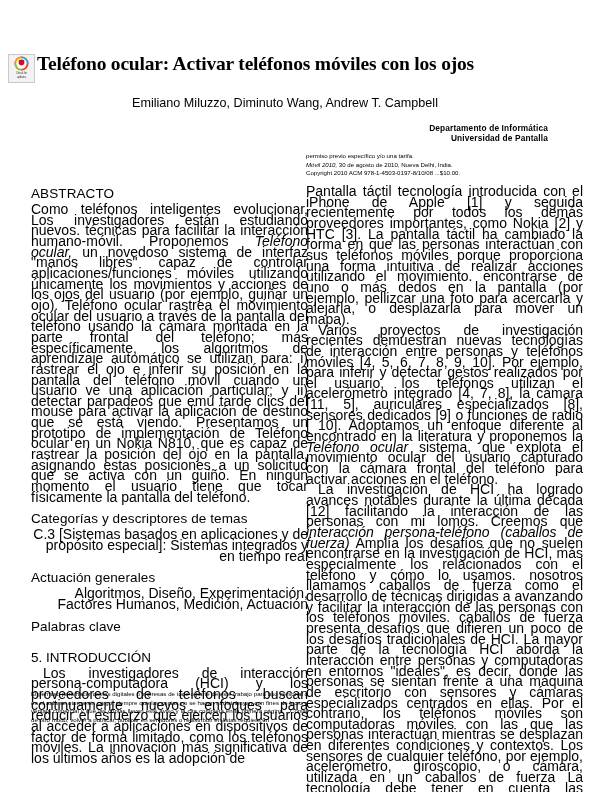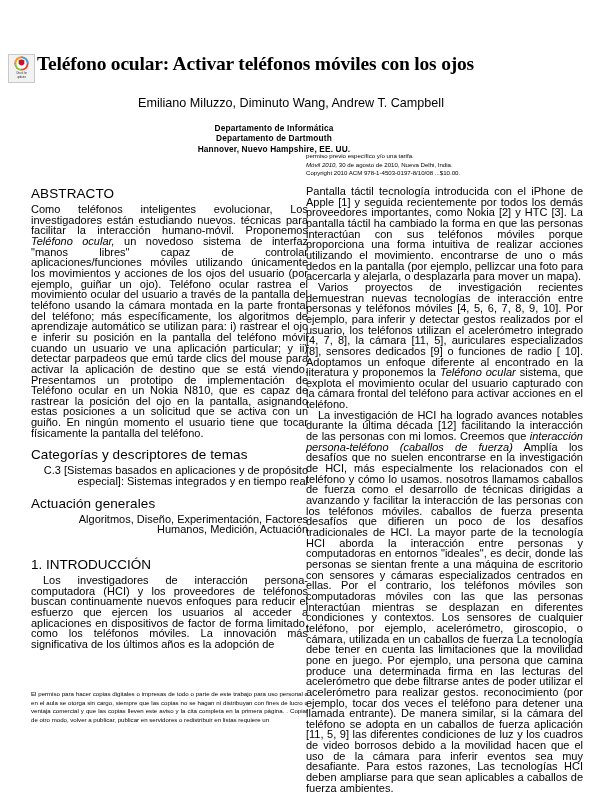--- a/index.html
+++ b/index.html
@@ -69,35 +69,35 @@
     font-size: 19.5px;
     font-weight: bold;
     letter-spacing: -0.2px;
     line-height: 23px;
     color: #000;
     font-family: Liberation Serif, serif;
   }
 
   .authors {
     position: absolute;
-    left: 13px;
+    left: 7px;
     top: 44px;
     width: 556px;
     text-align: center;
     font-size: 12.6px;
     line-height: 15px;
     color: #000;
   }
 
   .affiliation {
     position: absolute;
     left: 0;
     top: 71px;
     width: 548px;
-    text-align: center;
+    text-align: right;
     font-size: 8.3px;
     line-height: 10.4px;
     font-weight: bold;
     color: #000;
   }
   .affiliation div { letter-spacing: 0.15px; }
 
   
   .copyright {
     position: absolute;
@@ -130,21 +130,21 @@
   h2.sec-num {
     font-size: 13.5px;
     font-weight: normal;
     margin: 0 0 2px 0;
     line-height: 16px;
     color: #000;
   }
 
   p.body {
     margin: 0;
-    font-size: 11px;
+    font-size: 14px;
     line-height: 10.65px;
     text-align: justify;
     color: #000;
   }
   p.body.nojust { text-align: right; }
   p.indent { text-indent: 12px; }
   .ital { font-style: italic; }
 
   .block-gap { height: 9px; }
   .block-gap-lg { height: 13px; }
@@ -182,22 +182,21 @@
       <div class="crossmark-label">Check for</div>
       <div class="crossmark-label">updates</div>
     </div>
 
     <div class="title">Teléfono ocular: Activar teléfonos móviles con los ojos</div>
 
     <div class="authors">Emiliano Miluzzo, Diminuto Wang, Andrew T. Campbell</div>
 
     <div class="affiliation">
       <div>Departamento de Informática</div>
-      <div>Departamento de Dartmouth</div>
-      <div>Hannover, Nuevo Hampshire, EE. UU.</div>
+      <div>Universidad de Pantalla</div>
     </div>
   </div>
 
   <div class="copyright">
     <div>permiso previo específico y/o una tarifa.</div>
     <div><span class="ital">Móvil 2010,</span><span> 30 de agosto de 2010, Nueva Delhi, India.</span></div>
     <div>Copyright 2010 ACM 978-1-4503-0197-8/10/08 ...$10.00.</div>
   </div>
 
   <div class="col col-left">
@@ -210,24 +209,25 @@
     <h2 class="sec">Categorías y descriptores de temas</h2>
     <p class="body nojust">C.3 [Sistemas basados en aplicaciones y de propósito especial]: Sistemas integrados y en tiempo real</p>
 
     <div class="block-gap"></div>
 
     <h2 class="sec">Actuación generales</h2>
     <p class="body nojust">Algoritmos, Diseño, Experimentación, Factores Humanos, Medición, Actuación</p>
 
     <div class="block-gap"></div>
 
+    <h2 class="sec">Palabras clave</h2>
 
     <div class="block-gap-lg"></div>
 
-    <h2 class="sec-num">1. INTRODUCCIÓN</h2>
+    <h2 class="sec-num">5. INTRODUCCIÓN</h2>
     <p class="body indent">Los investigadores de interacción persona-computadora (HCI) y los proveedores de teléfonos buscan continuamente nuevos enfoques para reducir el esfuerzo que ejercen los usuarios al acceder a aplicaciones en dispositivos de factor de forma limitado, como los teléfonos móviles. La innovación más significativa de los últimos años es la adopción de</p>
   </div>
 
   <div class="col col-right">
     <p class="body">Pantalla táctil tecnología introducida con el iPhone de Apple [1] y seguida recientemente por todos los demás proveedores importantes, como Nokia [2] y HTC [3]. La pantalla táctil ha cambiado la forma en que las personas interactúan con sus teléfonos móviles porque proporciona una forma intuitiva de realizar acciones utilizando el movimiento. encontrarse de uno o más dedos en la pantalla (por ejemplo, pellizcar una foto para acercarla y alejarla, o desplazarla para mover un mapa).</p>
     <p class="body indent"><span>Varios proyectos de investigación recientes demuestran nuevas tecnologías de interacción entre personas y teléfonos móviles [4, 5, 6, 7, 8, 9, 10]. Por ejemplo, para inferir y detectar gestos realizados por el usuario, los teléfonos utilizan el acelerómetro integrado [4, 7, 8], la cámara [11, 5], auriculares especializados [8], sensores dedicados [9] o funciones de radio [ 10]. Adoptamos un enfoque diferente al encontrado en la literatura y proponemos la </span><span class="ital">Teléfono ocular</span><span> sistema, que explota el movimiento ocular del usuario capturado con la cámara frontal del teléfono para activar acciones en el teléfono.</span></p>
     <p class="body indent"><span>La investigación de HCI ha logrado avances notables durante la última década [12] facilitando la interacción de las personas con mi lomos. Creemos que </span><span class="ital">interacción persona-teléfono (caballos de fuerza)</span><span> Amplía los desafíos que no suelen encontrarse en la investigación de HCI, más especialmente los relacionados con el teléfono y cómo lo usamos. nosotros llamamos caballos de fuerza como el desarrollo de técnicas dirigidas a avanzando y facilitar la interacción de las personas con los teléfonos móviles. caballos de fuerza presenta desafíos que difieren un poco de los desafíos tradicionales de HCI. La mayor parte de la tecnología HCI aborda la interacción entre personas y computadoras en entornos "ideales", es decir, donde las personas se sientan frente a una máquina de escritorio con sensores y cámaras especializados centrados en ellas. Por el contrario, los teléfonos móviles son computadoras móviles con las que las personas interactúan mientras se desplazan en diferentes condiciones y contextos. Los sensores de cualquier teléfono, por ejemplo, acelerómetro, giroscopio, o cámara, utilizada en un caballos de fuerza La tecnología debe tener en cuenta las limitaciones que la movilidad pone en juego. Por ejemplo, una persona que camina produce una determinada firma en las lecturas del acelerómetro que debe filtrarse antes de poder utilizar el acelerómetro para realizar gestos. reconocimiento (por ejemplo, tocar dos veces el teléfono para detener una llamada entrante). De manera similar, si la cámara del teléfono se adopta en un caballos de fuerza aplicación [11, 5, 9] las diferentes condiciones de luz y los cuadros de video borrosos debido a la movilidad hacen que el uso de la cámara para inferir eventos sea muy desafiante. Para estos razones, Las tecnologías HCI deben ampliarse para que sean aplicables a caballos de fuerza ambientes.</span></p>
     <p class="body indent">Para abordar estos objetivos ideales de fuerza la</p>
   </div>
 

